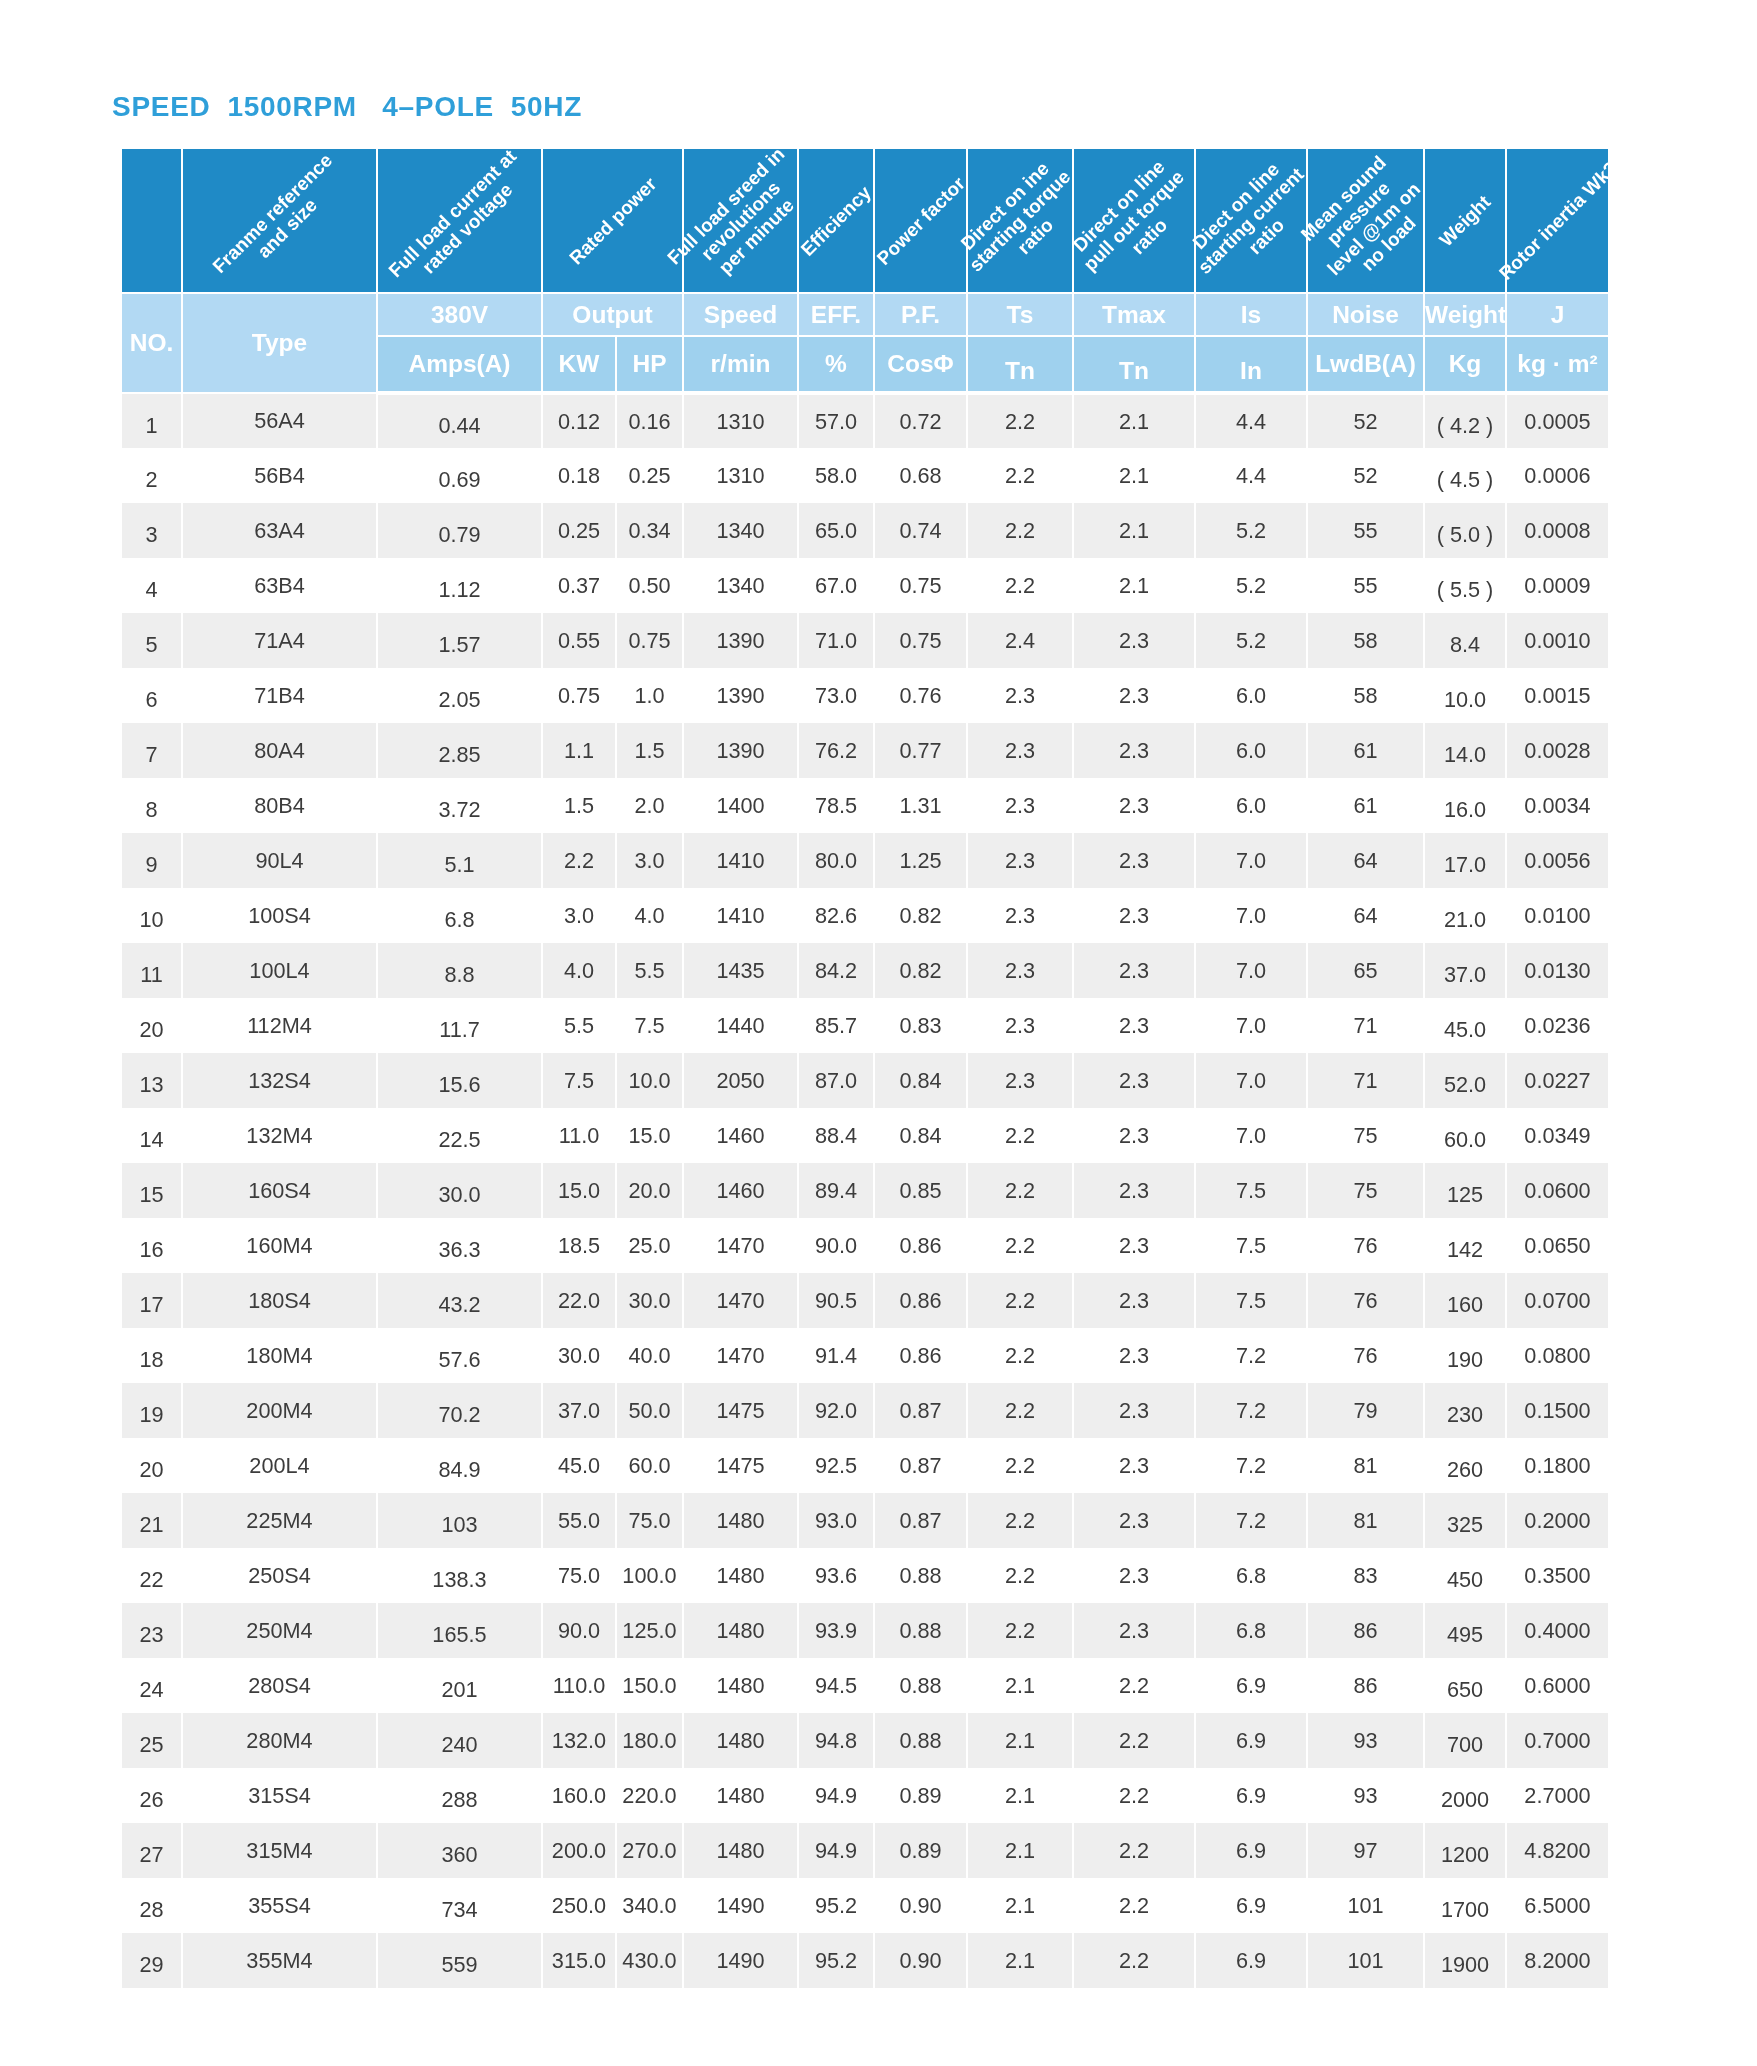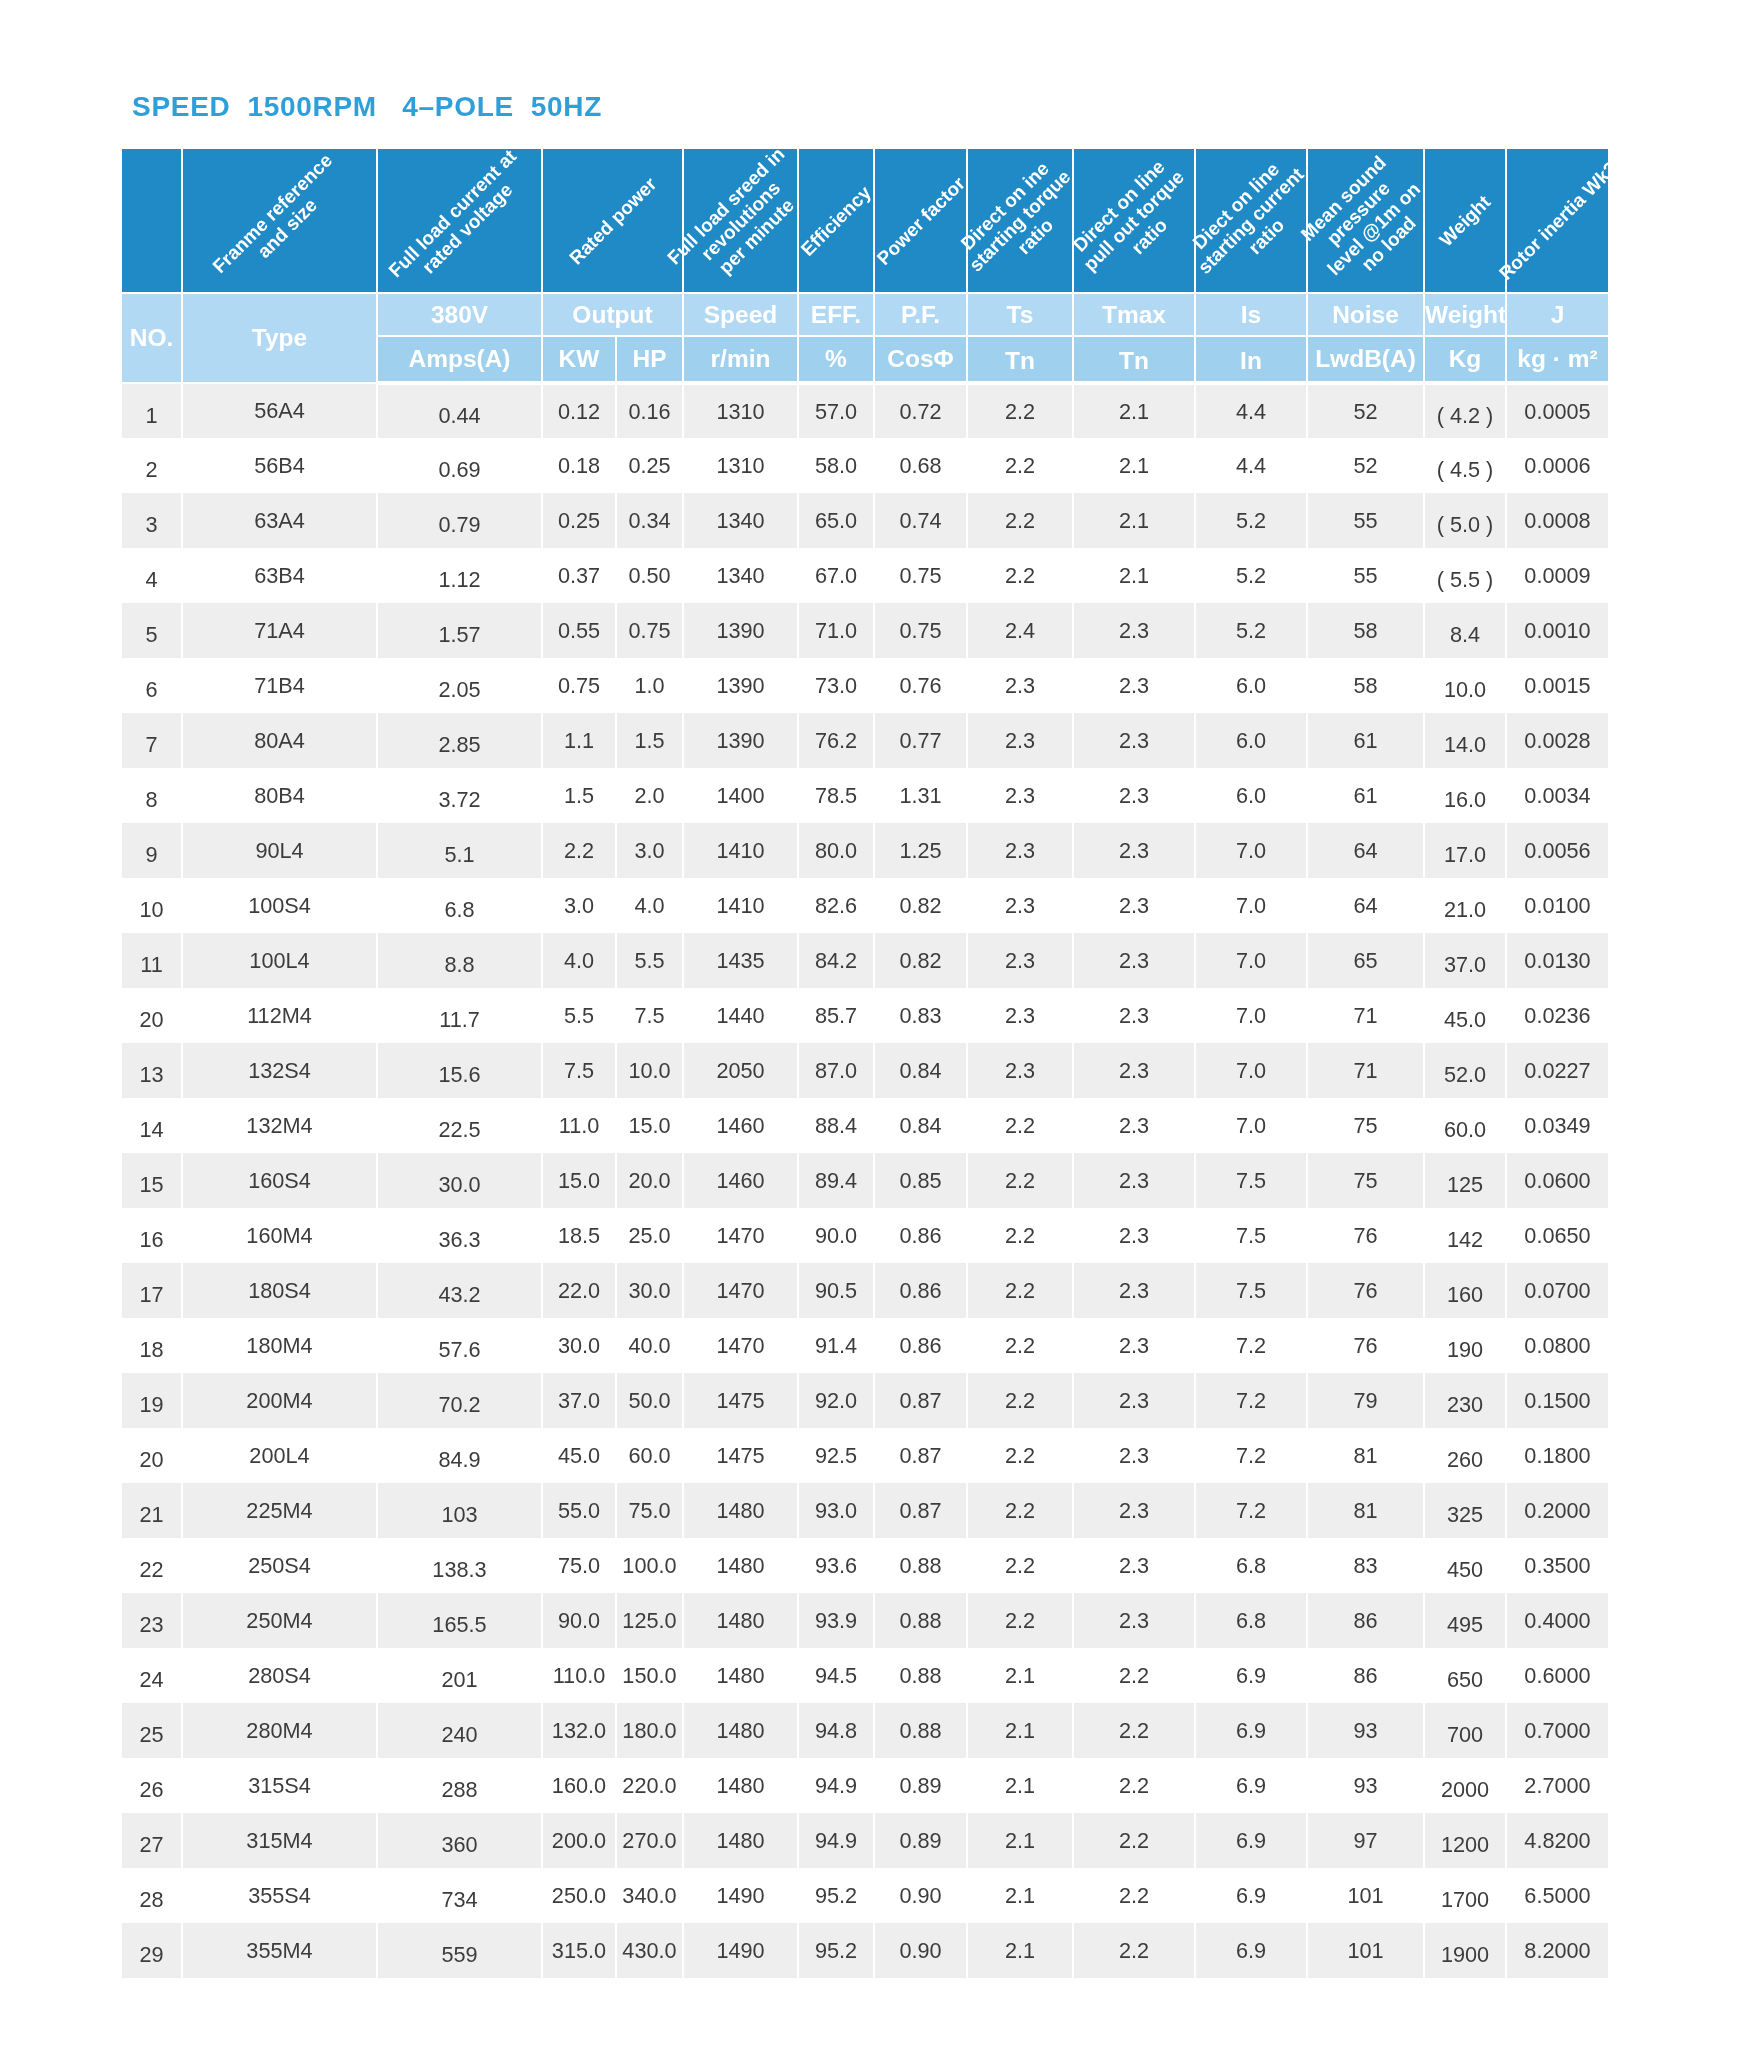--- a/index.html
+++ b/index.html
@@ -11,21 +11,21 @@
     overflow:hidden;
   }
   .title {
     position:absolute; left:123px; top:25px;
     font-size:38px; font-weight:800;
     color:var(--title-navy);
     letter-spacing:0.7px;
     margin:0;
   }
   .subtitle {
-    position:absolute; left:132px; top:91px;
+    position:absolute; left:112px; top:91px;
     font-size:28px; font-weight:800;
     color:var(--subtitle-blue);
     letter-spacing:0.7px;
     white-space:pre;
     margin:0;
   }
   table.tech {
     position:absolute; left:122px; top:149px;
     width:1485px;
     table-layout:fixed;
@@ -60,21 +60,21 @@
   }
 
   
   tr.subA th, tr.subB th, th.merged {
     color:#ffffff; font-weight:bold; font-size:24.5px;margin-left:28px;
   }
   tr.subA th { background:var(--subheader-top-blue); height:41px; border-bottom:2.1px solid #fff; }
   tr.subB th { background:var(--subheader-bottom-blue); height:41px; border-bottom:4.2px solid #fff; }
   th.merged  { background:var(--merged-blue); border-bottom:4.2px solid #fff; }
   tr.subB th.low, tr.subA th.hi { }
-  tr.subB th.low { padding-top:3px; }
+  tr.subB th.low { padding-top:13px; }
 
   
   tbody.data tr { height:55px; }
   tbody.data tr:nth-child(odd)  td { background:var(--stripe-gray); }
   tbody.data tr:nth-child(even) td { background:#ffffff; }
   tbody.data td {
     font-size:21.7px;
     color:var(--cell-text);
     font-weight:400;
   }

